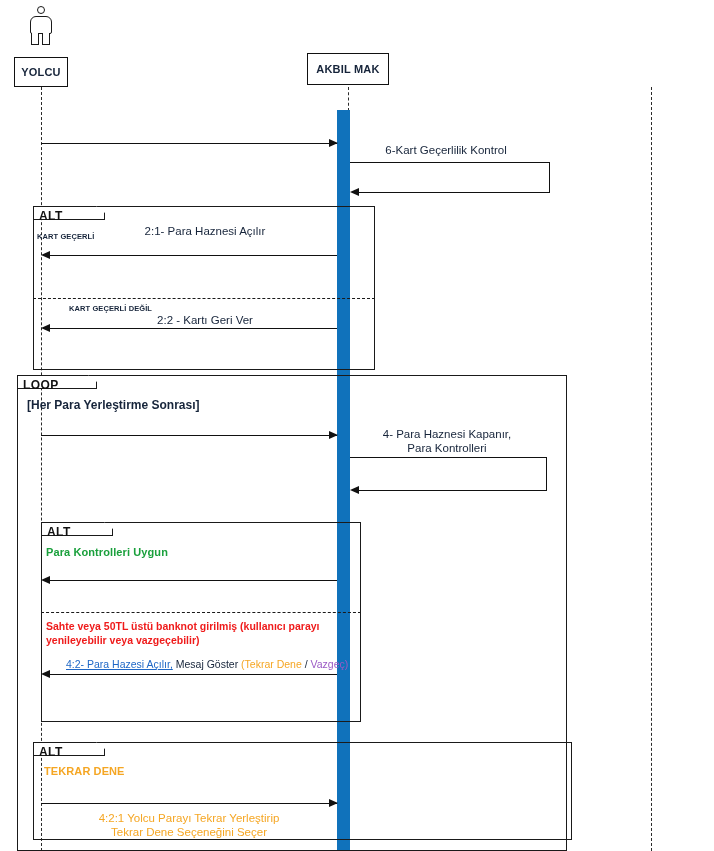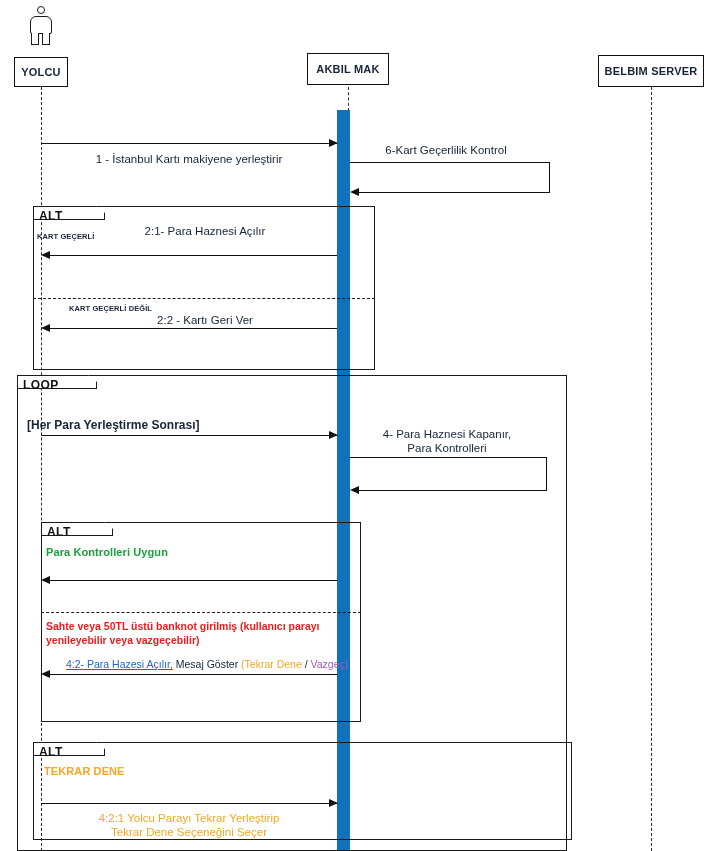--- a/index.html
+++ b/index.html
@@ -201,28 +201,24 @@
     <span>YOLCU</span>
   </div>
   <div class="lifeline-dash" style="left:41px; top:87px; height:764px;"></div>
 
   <div class="lifeline-box" style="left:307px; top:53px; width:82px; height:32px;">
     <span>AKBIL MAK</span>
   </div>
   <div class="lifeline-dash" style="left:348px; top:87px; height:24px;"></div>
   <div class="activation" style="left:337px; top:110px; width:13px; height:741px;"></div>
 
-  <div class="lifeline-box" style="left:598px; top:55px; width:106px; height:32px;">
-    <span>BELBIM SERVER</span>
-  </div>
   <div class="lifeline-dash" style="left:651px; top:87px; height:764px;"></div>
 
   <div class="msg-line" style="left:41px; top:143px; width:296px;"></div>
   <div class="arrow-r" style="left:329px; top:138.5px;"></div>
-  <div class="msg-label centered" style="left:189px; top:152px;">1 - İstanbul Kartı makiyene yerleştirir</div>
 
   <div class="msg-line" style="left:350px; top:162px; width:200px;"></div>
   <div class="msg-vline" style="left:549px; top:162px; height:30px;"></div>
   <div class="msg-line" style="left:359px; top:192px; width:191px;"></div>
   <div class="arrow-l" style="left:350px; top:187.5px;"></div>
   <div class="msg-label centered" style="left:446px; top:143px;">6-Kart Geçerlilik Kontrol</div>
 
   <div class="frame" style="left:33px; top:206px; width:342px; height:164px;"></div>
   <div class="frame-tag tag-top-left" style="left:33px; top:206px; width:72px;">alt</div>
   <div class="guard" style="left:37px; top:232px;">KART GEÇERLİ</div>
@@ -233,21 +229,21 @@
 
   <div class="divider" style="left:33px; top:298px; width:342px;"></div>
   <div class="guard" style="left:37px; top:304px;padding-left:32px;">KART GEÇERLİ DEĞİL</div>
 
   <div class="msg-line" style="left:50px; top:328px; width:287px;"></div>
   <div class="arrow-l" style="left:41px; top:323.5px;"></div>
   <div class="msg-label centered" style="left:205px; top:313px;">2:2 - Kartı Geri Ver</div>
 
   <div class="frame" style="left:17px; top:375px; width:550px; height:476px;"></div>
   <div class="frame-tag tag-top-left" style="left:17px; top:375px; width:80px;">LOOP</div>
-  <div class="loop-cond" style="left:27px; top:398px;margin-top:20px;">[Her Para Yerleştirme Sonrası]</div>
+  <div class="loop-cond" style="left:27px; top:398px;">[Her Para Yerleştirme Sonrası]</div>
 
   <div class="msg-line" style="left:41px; top:435px; width:296px;"></div>
   <div class="arrow-r" style="left:329px; top:430.5px;"></div>
 
   <div class="msg-line" style="left:350px; top:457px; width:197px;"></div>
   <div class="msg-vline" style="left:546px; top:457px; height:33px;"></div>
   <div class="msg-line" style="left:359px; top:490px; width:188px;"></div>
   <div class="arrow-l" style="left:350px; top:485.5px;"></div>
   <div class="msg-label centered" style="left:447px; top:427px;">4- Para Haznesi Kapanır,</div>
   <div class="msg-label centered" style="left:447px; top:441px;">Para Kontrolleri</div>

